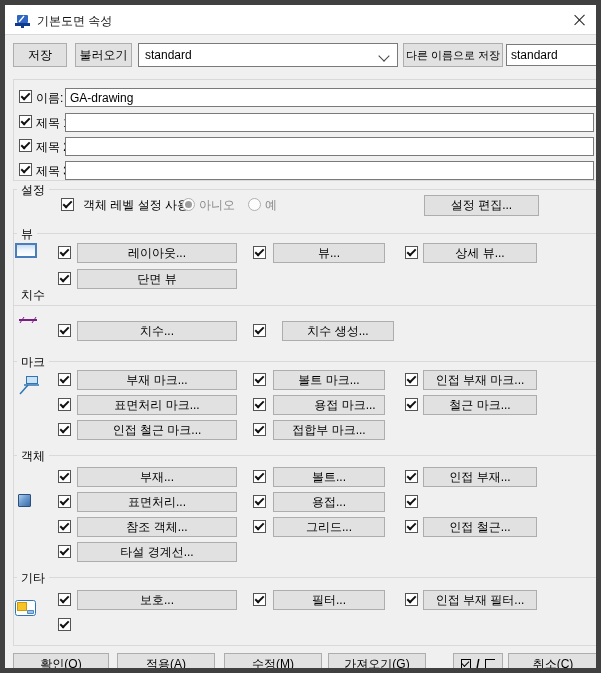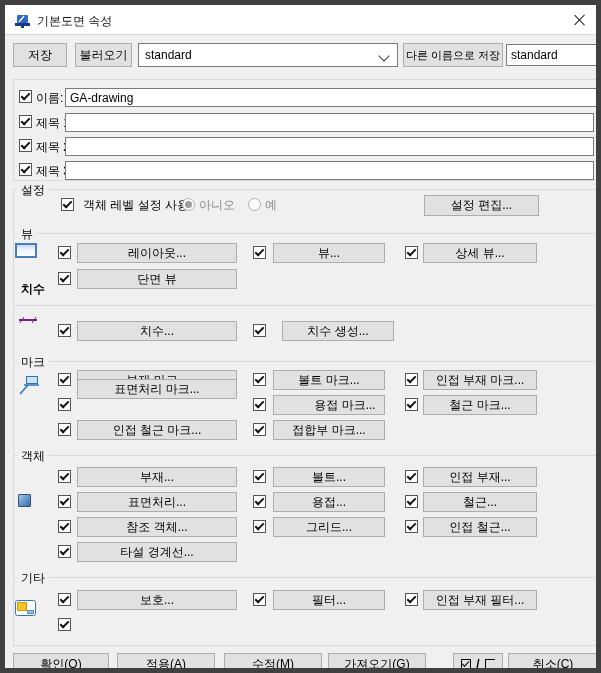--- a/index.html
+++ b/index.html
@@ -121,21 +121,21 @@
   <span class="cb checked c1cb" style="top:241px;"></span>
   <div class="btn c1btn" style="top:238px;">레이아웃...</div>
   <span class="cb checked c2cb" style="top:241px;"></span>
   <div class="btn c2btn" style="top:238px;">뷰...</div>
   <span class="cb checked c3cb" style="top:241px;"></span>
   <div class="btn c3btn" style="top:238px;">상세 뷰...</div>
   <span class="cb checked c1cb" style="top:267px;"></span>
   <div class="btn c1btn" style="top:264px;">단면 뷰</div>
 
   <div class="hline" style="top:300px;"></div>
-  <span class="legend" style="left:12px;top:276px;font-weight:bold;">치수</span>
+  <span class="legend" style="left:12px;top:282px;">치수</span>
   <svg class="svg-icon" style="left:12px;top:309px;" width="22" height="25" viewBox="0 0 22 25">
     <defs>
       <linearGradient id="dg" x1="0" y1="0" x2="0" y2="1">
         <stop offset="0" stop-color="#7c1d86"></stop>
           <stop offset="0.6" stop-color="#a14fae"></stop>
           <stop offset="1" stop-color="#e2c4e6"></stop>
       </linearGradient>
     </defs>
     <line x1="5" y1="3" x2="5" y2="23" stroke="url(#dg)" stroke-width="2"></line>
     <line x1="17" y1="3" x2="17" y2="23" stroke="url(#dg)" stroke-width="2"></line>
@@ -155,21 +155,21 @@
     <line x1="6" y1="11" x2="21" y2="11" stroke="#2e75b6" stroke-width="1.5"></line>
     <line x1="10" y1="11" x2="2" y2="20" stroke="#2e75b6" stroke-width="1.5"></line>
   </svg>
   <span class="cb checked c1cb" style="top:368px;"></span>
   <div class="btn c1btn" style="top:365px;">부재 마크...</div>
   <span class="cb checked c2cb" style="top:368px;"></span>
   <div class="btn c2btn" style="top:365px;">볼트 마크...</div>
   <span class="cb checked c3cb" style="top:368px;"></span>
   <div class="btn c3btn" style="top:365px;">인접 부재 마크...</div>
   <span class="cb checked c1cb" style="top:393px;"></span>
-  <div class="btn c1btn" style="top:374px;">표면처리 마크...</div>
+  <div class="btn c1btn" style="top:390px;">표면처리 마크...</div>
   <span class="cb checked c2cb" style="top:393px;"></span>
   <div class="btn c2btn" style="top:390px;padding-left:32px;">용접 마크...</div>
   <span class="cb checked c3cb" style="top:393px;"></span>
   <div class="btn c3btn" style="top:390px;">철근 마크...</div>
   <span class="cb checked c1cb" style="top:418px;"></span>
   <div class="btn c1btn" style="top:415px;">인접 철근 마크...</div>
   <span class="cb checked c2cb" style="top:418px;"></span>
   <div class="btn c2btn" style="top:415px;">접합부 마크...</div>
 
   <div class="hline" style="top:450px;"></div>
@@ -179,21 +179,20 @@
   <div class="btn c1btn" style="top:462px;">부재...</div>
   <span class="cb checked c2cb" style="top:465px;"></span>
   <div class="btn c2btn" style="top:462px;">볼트...</div>
   <span class="cb checked c3cb" style="top:465px;"></span>
   <div class="btn c3btn" style="top:462px;">인접 부재...</div>
   <span class="cb checked c1cb" style="top:490px;"></span>
   <div class="btn c1btn" style="top:487px;">표면처리...</div>
   <span class="cb checked c2cb" style="top:490px;"></span>
   <div class="btn c2btn" style="top:487px;">용접...</div>
   <span class="cb checked c3cb" style="top:490px;"></span>
-  <div class="btn c3btn" style="top:487px;">철근...</div>
   <span class="cb checked c1cb" style="top:515px;"></span>
   <div class="btn c1btn" style="top:512px;">참조 객체...</div>
   <span class="cb checked c2cb" style="top:515px;"></span>
   <div class="btn c2btn" style="top:512px;">그리드...</div>
   <span class="cb checked c3cb" style="top:515px;"></span>
   <div class="btn c3btn" style="top:512px;">인접 철근...</div>
   <span class="cb checked c1cb" style="top:540px;"></span>
   <div class="btn c1btn" style="top:537px;">타설 경계선...</div>
 
   <div class="hline" style="top:572px;"></div>

